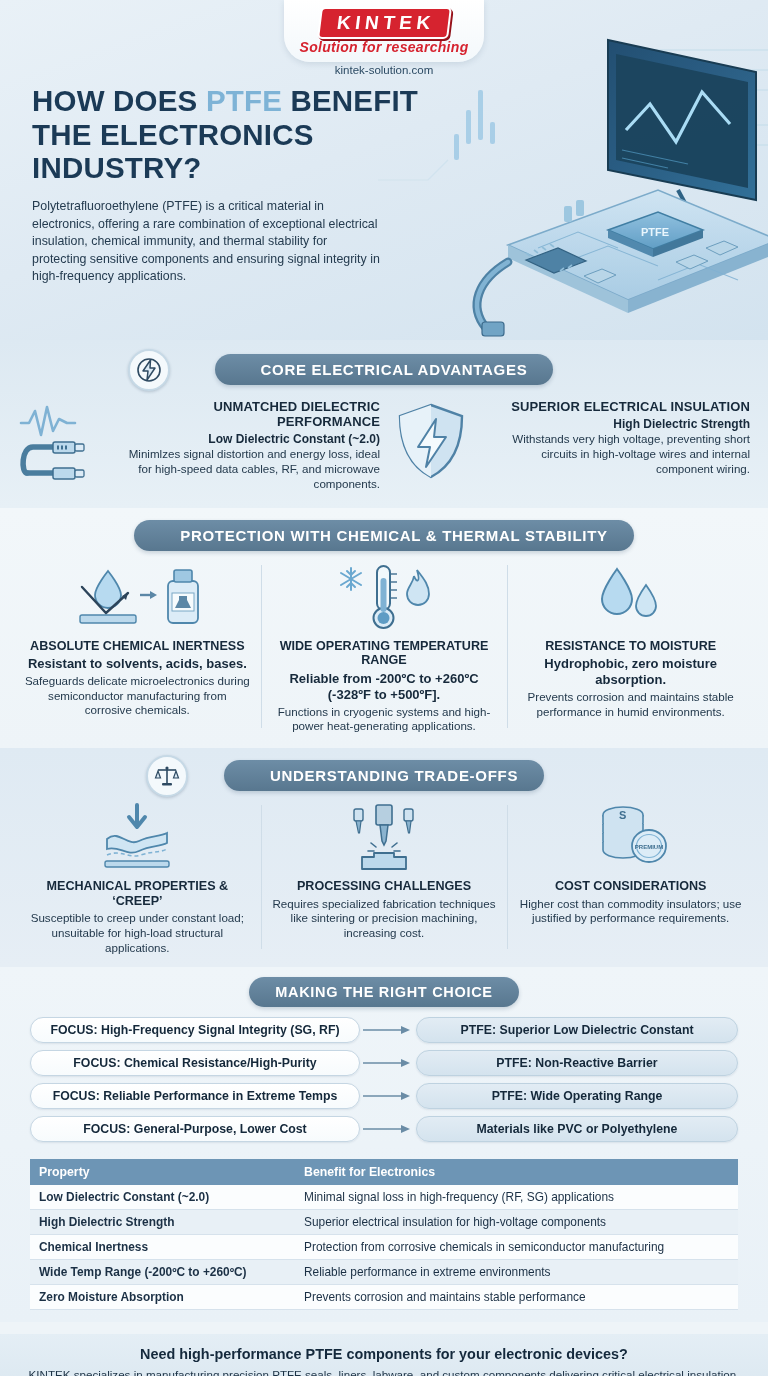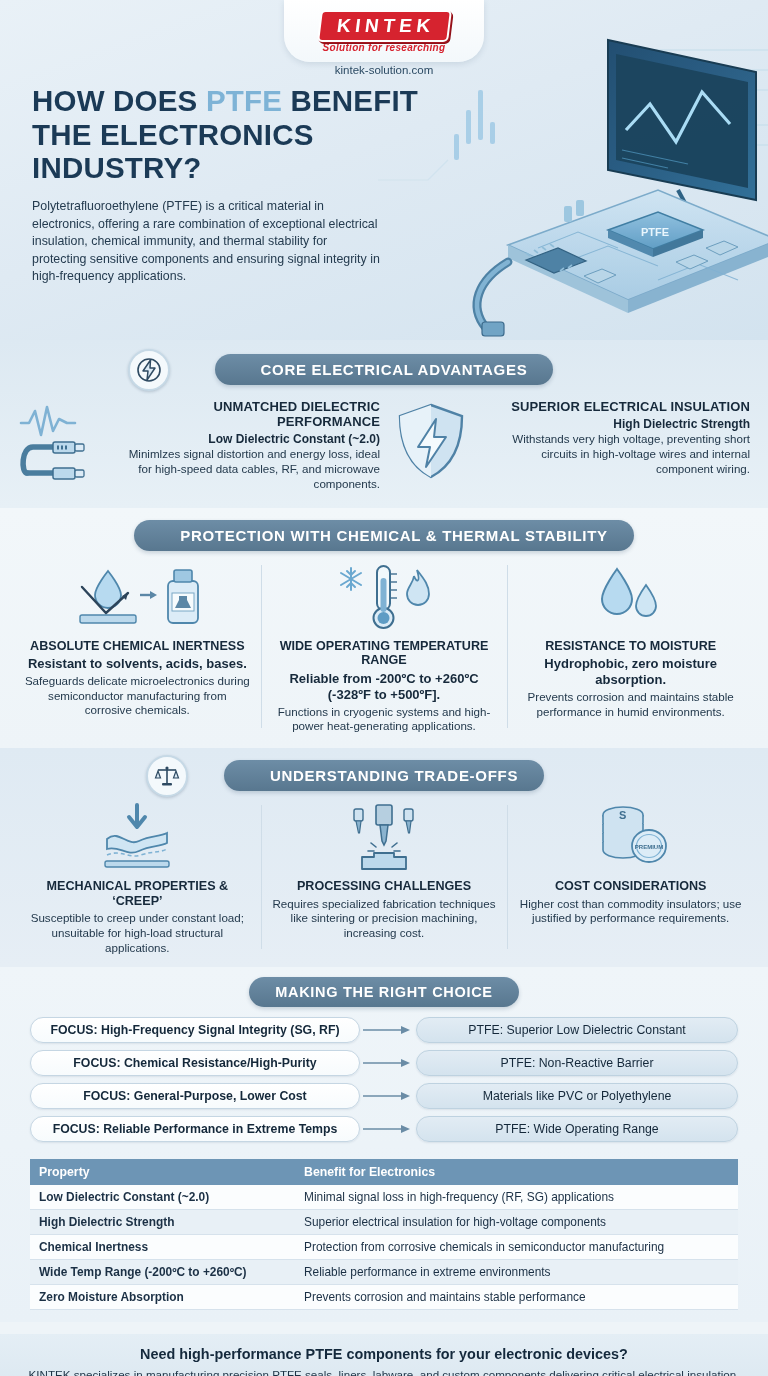--- a/index.html
+++ b/index.html
@@ -34,21 +34,21 @@
   }
   .logo-box {
     background: #d6232f; color: #fff; font-weight: bold;
     font-size: 19px; letter-spacing: 4.5px; padding: 3px 13px 3px 16px;
     border-radius: 5px; border: 2px solid #fff;
     box-shadow: 1px 1px 0 #a4161f, 2px 2px 0 #8d1018;
     transform: skewX(-7deg);
     font-family: "Liberation Sans", sans-serif;
   }
   .logo-sub {
-    color: #d6232f; font-size: 10px; font-weight: bold; font-style: italic;
+    color: #d6232f; font-size: 14px; font-weight: bold; font-style: italic;
     letter-spacing: .3px;
   }
   .hero-url {
     position: absolute; left: 0; right: 0; top: 64px; text-align: center;
     font-size: 11.5px; color: #2b4a63; z-index: 6;
   }
   .hero-title {
     position: absolute; left: 32px; top: 84px; width: 470px;
     font-size: 29.5px; line-height: 1.14; font-weight: bold;
     color: #1b3a56; letter-spacing: .2px; z-index: 5;
@@ -116,21 +116,21 @@
     font-size: 12.3px; font-weight: bold; color: #14283a;
     box-shadow: 0 1px 2px rgba(40,70,100,.1);
     white-space: nowrap; overflow: hidden;
   }
   .arrow { flex: 0 0 56px; display: flex; align-items: center; justify-content: center; }
   .pill-right {
     flex: 1;
     background: linear-gradient(180deg,#e2ecf4 0%, #d4e3ee 100%);
     border: 1px solid #bed2e0; border-radius: 16px;
     padding: 5px 10px; text-align: center;
-    font-size: 12.3px; font-weight: normal; color: #14283a;
+    font-size: 12.3px; font-weight: bold; color: #14283a;
     box-shadow: 0 1px 2px rgba(40,70,100,.1);
     white-space: nowrap; overflow: hidden;
   }
 
   
   .tbl-wrap { padding: 10px 30px 0; }
   table { width: 100%; border-collapse: collapse; }
   thead th {
     background: #6d95b5; color: #fff; text-align: left;
     font-size: 12.3px; font-weight: bold; padding: 6px 9px;
@@ -487,38 +487,38 @@
         <div class="pill-left">FOCUS: Chemical Resistance/High-Purity</div>
         <div class="arrow">
           <svg width="50" height="12" viewBox="0 0 50 12">
               <line x1="0" y1="6" x2="40" y2="6" stroke="#6a8ca6" stroke-width="1.4"></line>
               <path d="M38 2 L47 6 L38 10 Z" fill="#6a8ca6"></path>
             </svg>
         </div>
         <div class="pill-right">PTFE: Non-Reactive Barrier</div>
       </div>
       <div class="mrow">
+        <div class="pill-left">FOCUS: Reliable Performance in Extreme Temps</div>
+        <div class="arrow">
+          <svg width="50" height="12" viewBox="0 0 50 12">
+              <line x1="0" y1="6" x2="40" y2="6" stroke="#6a8ca6" stroke-width="1.4"></line>
+              <path d="M38 2 L47 6 L38 10 Z" fill="#6a8ca6"></path>
+            </svg>
+        </div>
+        <div class="pill-right">PTFE: Wide Operating Range</div>
+      </div>
+      <div class="mrow">
         <div class="pill-left">FOCUS: General-Purpose, Lower Cost</div>
         <div class="arrow">
           <svg width="50" height="12" viewBox="0 0 50 12">
               <line x1="0" y1="6" x2="40" y2="6" stroke="#6a8ca6" stroke-width="1.4"></line>
               <path d="M38 2 L47 6 L38 10 Z" fill="#6a8ca6"></path>
             </svg>
         </div>
         <div class="pill-right">Materials like PVC or Polyethylene</div>
-      </div>
-      <div class="mrow">
-        <div class="pill-left">FOCUS: Reliable Performance in Extreme Temps</div>
-        <div class="arrow">
-          <svg width="50" height="12" viewBox="0 0 50 12">
-              <line x1="0" y1="6" x2="40" y2="6" stroke="#6a8ca6" stroke-width="1.4"></line>
-              <path d="M38 2 L47 6 L38 10 Z" fill="#6a8ca6"></path>
-            </svg>
-        </div>
-        <div class="pill-right">PTFE: Wide Operating Range</div>
       </div>
     </div>
 
     <div class="tbl-wrap">
       <table>
         <thead>
           <tr>
             <th>Property</th>
             <th>Benefit for Electronics</th>
           </tr>

